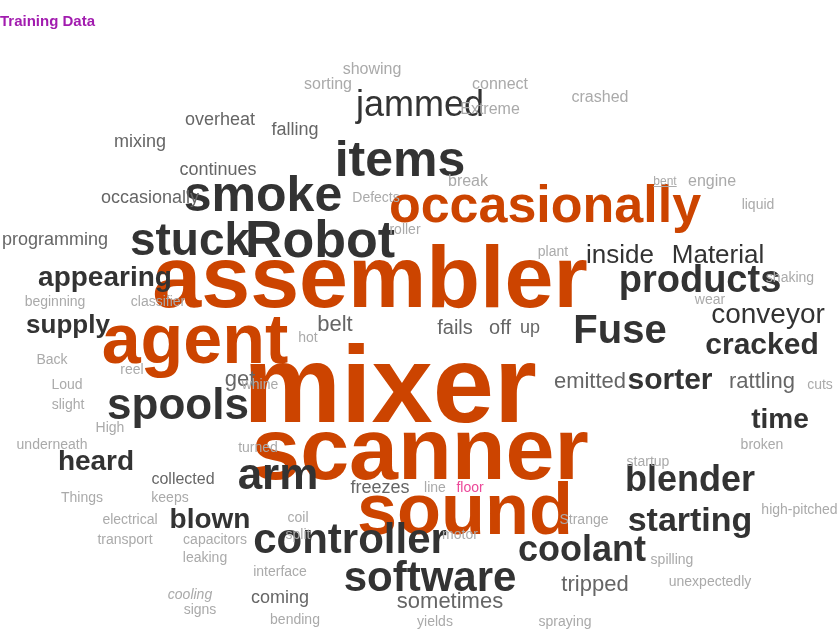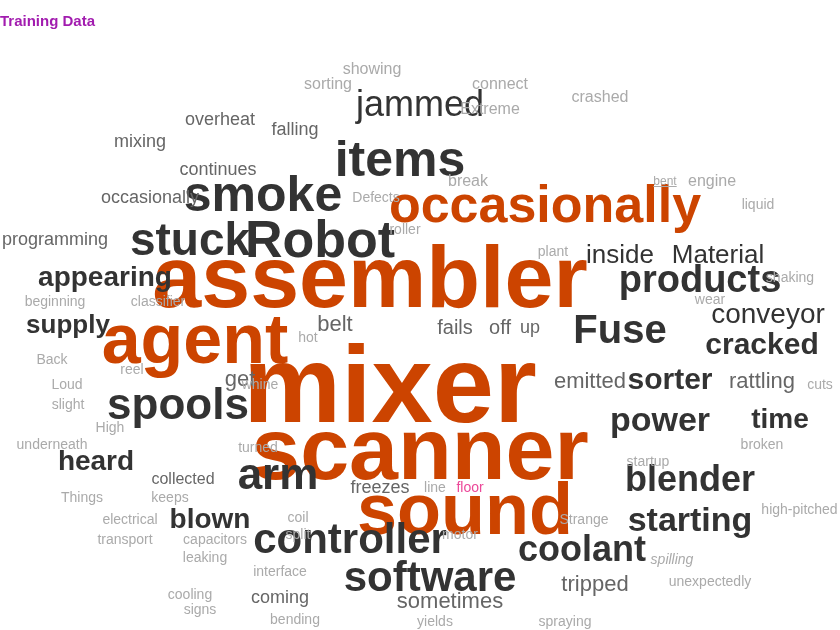--- a/index.html
+++ b/index.html
@@ -47,21 +47,20 @@
     <span class="word" style="font-size: 46px; color: rgb(51, 51, 51); font-weight: bold; left: 190px; top: 210px;">stuck</span>
     <span class="word" style="font-size: 44px; color: rgb(51, 51, 51); font-weight: bold; left: 178px; top: 375px;">spools</span>
     <span class="word" style="font-size: 44px; color: rgb(51, 51, 51); font-weight: bold; left: 278px; top: 445px;">arm</span>
     <span class="word" style="font-size: 42px; color: rgb(51, 51, 51); font-weight: bold; left: 350px; top: 510px;">controller</span>
     <span class="word" style="font-size: 42px; color: rgb(51, 51, 51); font-weight: bold; left: 430px; top: 548px;">software</span>
     <span class="word" style="font-size: 40px; color: rgb(51, 51, 51); font-weight: bold; left: 620px; top: 300px;">Fuse</span>
     <span class="word" style="font-size: 38px; color: rgb(51, 51, 51); font-weight: bold; left: 700px; top: 250px;">products</span>
     <span class="word" style="font-size: 36px; color: rgb(51, 51, 51); font-weight: bold; left: 690px; top: 450px;">blender</span>
     <span class="word" style="font-size: 36px; color: rgb(51, 51, 51); font-weight: bold; left: 582px; top: 520px;">coolant</span>
     <span class="word" style="font-size: 34px; color: rgb(51, 51, 51); font-weight: bold; left: 690px; top: 490px;">starting</span>
-    <span class="word" style="font-size: 34px; color: rgb(51, 51, 51); font-weight: bold; left: 660px; top: 390px;">power</span>
     <span class="word" style="font-size: 30px; color: rgb(51, 51, 51); font-weight: bold; left: 762px; top: 315px;">cracked</span>
     <span class="word" style="font-size: 30px; color: rgb(51, 51, 51); font-weight: bold; left: 670px; top: 350px;">sorter</span>
     <span class="word" style="font-size: 28px; color: rgb(51, 51, 51); font-weight: normal; left: 768px; top: 285px;">conveyor</span>
     <span class="word" style="font-size: 28px; color: rgb(51, 51, 51); font-weight: bold; left: 780px; top: 390px;">time</span>
     <span class="word" style="font-size: 28px; color: rgb(51, 51, 51); font-weight: bold; left: 210px; top: 490px;">blown</span>
     <span class="word" style="font-size: 28px; color: rgb(51, 51, 51); font-weight: bold; left: 96px; top: 432px;">heard</span>
     <span class="word" style="font-size: 28px; color: rgb(51, 51, 51); font-weight: bold; left: 105px; top: 248px;">appearing</span>
     <span class="word" style="font-size: 26px; color: rgb(51, 51, 51); font-weight: bold; left: 68px; top: 295px;">supply</span>
     <span class="word" style="font-size: 36px; color: rgb(51, 51, 51); font-weight: normal; left: 420px; top: 75px;">jammed</span>
     <span class="word" style="font-size: 26px; color: rgb(51, 51, 51); font-weight: normal; left: 620px; top: 225px;">inside</span>
@@ -104,36 +103,36 @@
     <span class="word" style="font-size: 14px; color: rgb(170, 170, 170); font-weight: normal; left: 110px; top: 398px;">High</span>
     <span class="word" style="font-size: 14px; color: rgb(170, 170, 170); font-weight: normal; left: 52px; top: 415px;">underneath</span>
     <span class="word" style="font-size: 14px; color: rgb(170, 170, 170); font-weight: normal; left: 820px; top: 355px;">cuts</span>
     <span class="word" style="font-size: 16px; color: rgb(102, 102, 102); font-weight: normal; left: 183px; top: 450px;">collected</span>
     <span class="word" style="font-size: 14px; color: rgb(170, 170, 170); font-weight: normal; left: 170px; top: 468px;">keeps</span>
     <span class="word" style="font-size: 14px; color: rgb(170, 170, 170); font-weight: normal; left: 82px; top: 468px;">Things</span>
     <span class="word" style="font-size: 14px; color: rgb(170, 170, 170); font-weight: normal; left: 130px; top: 490px;">electrical</span>
     <span class="word" style="font-size: 14px; color: rgb(170, 170, 170); font-weight: normal; left: 125px; top: 510px;">transport</span>
     <span class="word" style="font-size: 14px; color: rgb(170, 170, 170); font-weight: normal; left: 215px; top: 510px;">capacitors</span>
     <span class="word" style="font-size: 14px; color: rgb(170, 170, 170); font-weight: normal; left: 205px; top: 528px;">leaking</span>
-    <span class="word" style="font-size: 14px; color: rgb(170, 170, 170); font-weight: normal; left: 190px; top: 565px;">cooling</span>
+    <span class="word" style="font-size: 14px; color: rgb(170, 170, 170); font-weight: normal; left: 190px; top: 565px; font-style: italic;">cooling</span>
     <span class="word" style="font-size: 14px; color: rgb(170, 170, 170); font-weight: normal; left: 200px; top: 580px;">signs</span>
     <span class="word" style="font-size: 14px; color: rgb(170, 170, 170); font-weight: normal; left: 298px; top: 488px;">coil</span>
     <span class="word" style="font-size: 14px; color: rgb(170, 170, 170); font-weight: normal; left: 298px; top: 505px;">split</span>
     <span class="word" style="font-size: 14px; color: rgb(170, 170, 170); font-weight: normal; left: 258px; top: 418px;">turned</span>
     <span class="word" style="font-size: 14px; color: rgb(170, 170, 170); font-weight: normal; left: 280px; top: 542px;">interface</span>
     <span class="word" style="font-size: 18px; color: rgb(102, 102, 102); font-weight: normal; left: 280px; top: 568px;">coming</span>
     <span class="word" style="font-size: 14px; color: rgb(170, 170, 170); font-weight: normal; left: 295px; top: 590px;">bending</span>
     <span class="word" style="font-size: 18px; color: rgb(102, 102, 102); font-weight: normal; left: 380px; top: 458px;">freezes</span>
     <span class="word" style="font-size: 14px; color: rgb(170, 170, 170); font-weight: normal; left: 435px; top: 458px;">line</span>
     <span class="word" style="font-size: 14px; color: #ec4899; font-weight: normal; left: 470px; top: 458px;">floor</span>
     <span class="word" style="font-size: 14px; color: rgb(170, 170, 170); font-weight: normal; left: 460px; top: 505px;">motor</span>
     <span class="word" style="font-size: 22px; color: rgb(102, 102, 102); font-weight: normal; left: 450px; top: 572px;">sometimes</span>
     <span class="word" style="font-size: 14px; color: rgb(170, 170, 170); font-weight: normal; left: 435px; top: 592px;">yields</span>
     <span class="word" style="font-size: 14px; color: rgb(170, 170, 170); font-weight: normal; left: 448px; top: 610px;">pipe</span>
     <span class="word" style="font-size: 22px; color: rgb(102, 102, 102); font-weight: normal; left: 595px; top: 555px;">tripped</span>
     <span class="word" style="font-size: 14px; color: rgb(170, 170, 170); font-weight: normal; left: 648px; top: 432px;">startup</span>
     <span class="word" style="font-size: 14px; color: rgb(170, 170, 170); font-weight: normal; left: 762px; top: 415px;">broken</span>
     <span class="word" style="font-size: 14px; color: rgb(170, 170, 170); font-weight: normal; left: 788px; top: 480px; padding-left: 23px;">high-pitched</span>
     <span class="word" style="font-size: 14px; color: rgb(170, 170, 170); font-weight: normal; left: 584px; top: 490px;">Strange</span>
-    <span class="word" style="font-size: 14px; color: rgb(170, 170, 170); font-weight: normal; left: 672px; top: 530px; font-style: italic;">spilling</span>
+    <span class="word" style="font-size: 14px; color: rgb(170, 170, 170); font-weight: normal; left: 672px; top: 530px;">spilling</span>
     <span class="word" style="font-size: 14px; color: rgb(170, 170, 170); font-weight: normal; left: 710px; top: 552px;">unexpectedly</span>
     <span class="word" style="font-size: 14px; color: rgb(170, 170, 170); font-weight: normal; left: 565px; top: 592px;">spraying</span>
   </div>
 
 </body></html>

